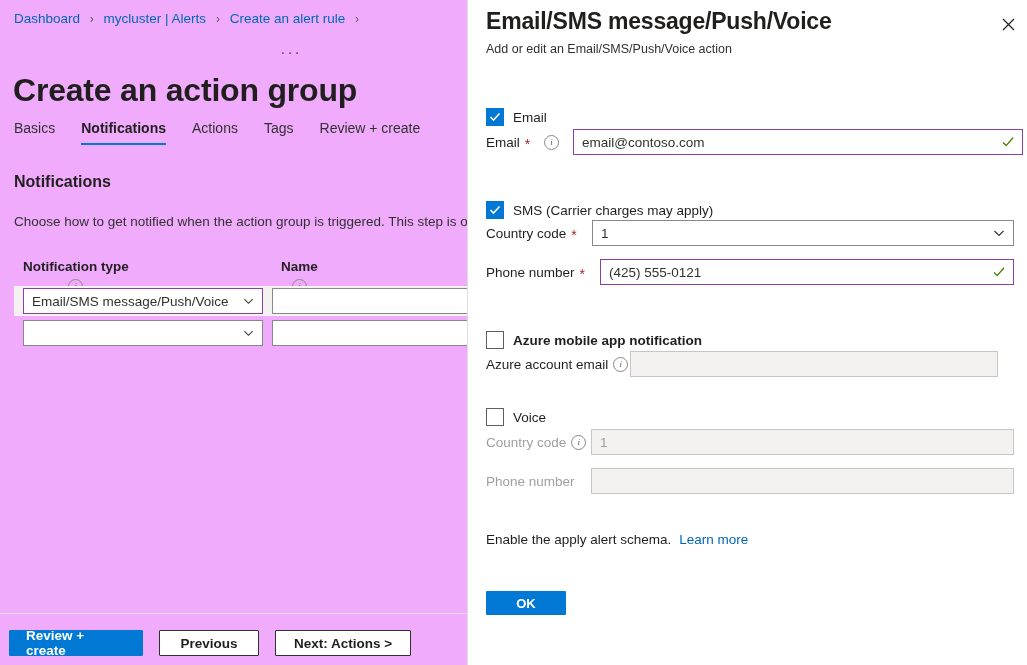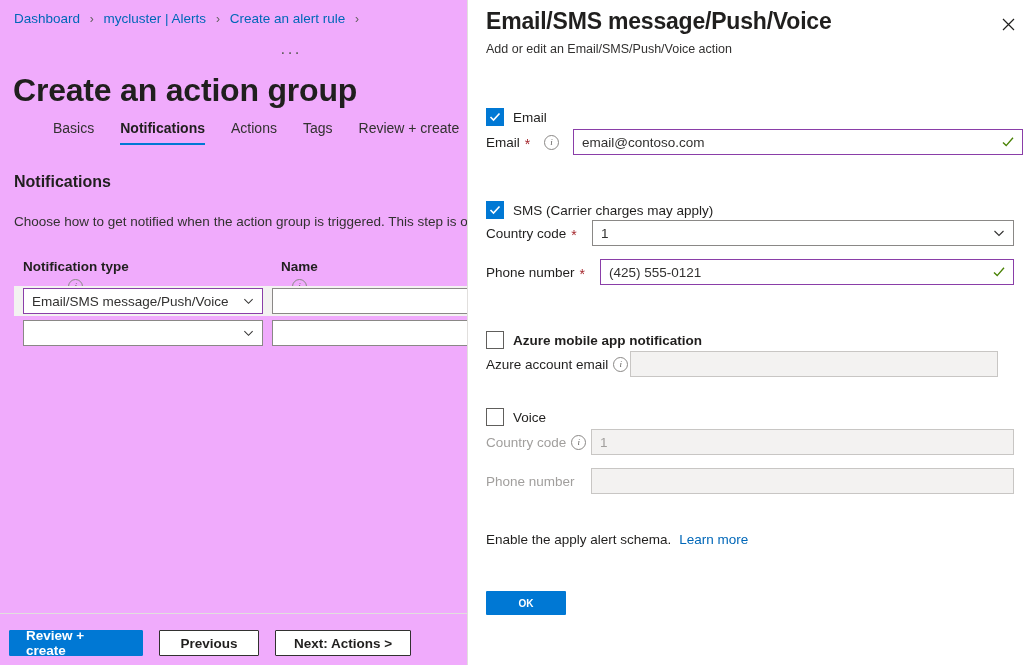--- a/index.html
+++ b/index.html
@@ -64,21 +64,20 @@
     line-height: 14px;
   }
 
   
   .tabs {
     position: absolute;
     left: 14px; top: 120px;
     display: flex;
     align-items: flex-start;
     white-space: nowrap;
-    margin-left: 39px;
   }
   .tab {
     position: relative;
     padding: 0 0 9px 0;
     margin-right: 26px;
     font-size: 14px;
     color: #323130;
     cursor: pointer;
   }
   .tab:last-child { margin-right: 0; }
@@ -400,21 +399,21 @@
     color: #ffffff;
     font-weight: 400;
   }
 
   .ok-btn {
     position: absolute;
     left: 18px; top: 591px;
     width: 80px; height: 24px;
     background: #0078d4;
     color: #ffffff;
-    font-size: 10px;
+    font-size: 13px;
     font-weight: 700;
     display: flex;
     align-items: center;
     justify-content: center;
     cursor: pointer;
     border-radius: 1px;
   }
 </style>
 </head>
 <body>

